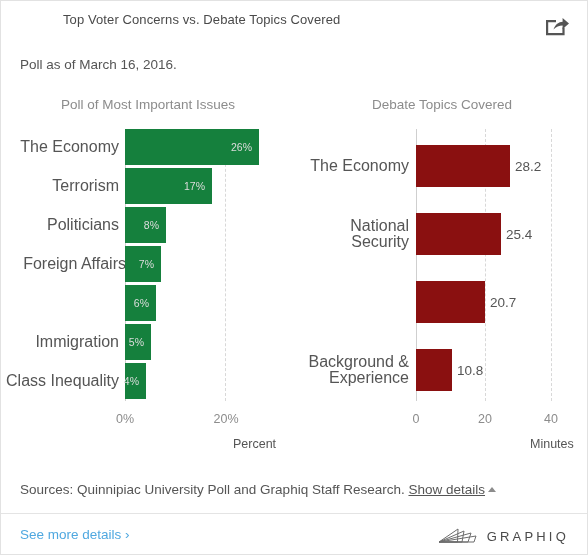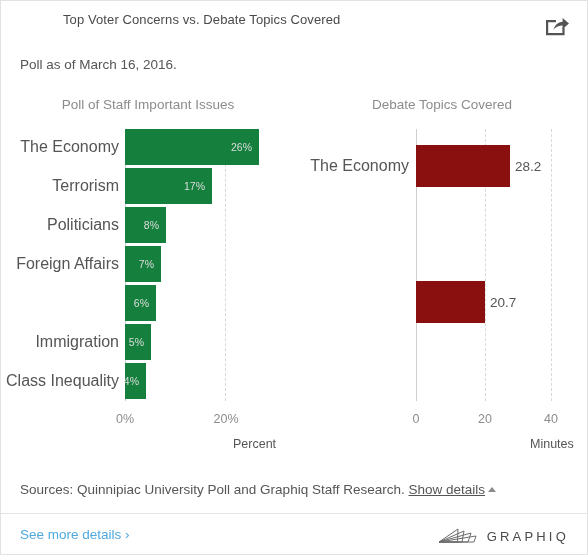--- a/index.html
+++ b/index.html
@@ -206,21 +206,21 @@
   <div class="share-icon">
     <svg width="26" height="22" viewBox="0 0 26 22" aria-hidden="true">
       <path d="M2 5 L12 5 L12 7.2 L4.2 7.2 L4.2 18 L18.4 18 L18.4 12.6 L20.6 12.6 L20.6 20.2 L2 20.2 Z" fill="#555555"></path>
       <path d="M9.5 14.5 C11.2 9.2 14.8 7.0 18.6 6.7 L18.6 3.0 L25.0 8.6 L18.6 14.0 L18.6 10.6 C15.2 10.7 12.0 11.9 9.5 14.5 Z" fill="#555555"></path>
     </svg>
   </div>
 
   <div class="subtitle">Poll as of March 16, 2016.</div>
 
   <div class="panel panel-left">
-    <div class="panel-title">Poll of Staff Important Issues</div>
+    <div class="panel-title">Poll of Most Important Issues</div>
 
     <div class="plot">
 
       <div class="gridline axis" style="left:124px;"></div>
       <div class="gridline dashed" style="left:224px;"></div>
 
       <div class="row" style="top:0px;height:36px;">
         <div class="row-label" style="right:176px;top:10px;width:118px;">The Economy</div>
         <div class="bar bar-blue" style="left:124px;width:134px;height:36px;">
           <span class="bar-inner-value">26%</span>
@@ -234,21 +234,21 @@
         </div>
       </div>
 
       <div class="row" style="top:78px;height:36px;">
         <div class="row-label" style="right:176px;top:10px;width:118px;">Politicians</div>
         <div class="bar bar-blue" style="left:124px;width:41px;height:36px;">
           <span class="bar-inner-value">8%</span>
         </div>
       </div>
 
-      <div class="row" style="top:117px;height:36px;">
+      <div class="row" style="top:117px;height:36px;padding-left:7px;">
         <div class="row-label" style="right:176px;top:10px;width:118px;">Foreign Affairs</div>
         <div class="bar bar-blue" style="left:124px;width:36px;height:36px;">
           <span class="bar-inner-value">7%</span>
         </div>
       </div>
 
       <div class="row" style="top:156px;height:36px;">
         <div class="bar bar-blue" style="left:124px;width:31px;height:36px;">
           <span class="bar-inner-value">6%</span>
         </div>
@@ -282,26 +282,36 @@
       <div class="gridline axis" style="left:121px;"></div>
       <div class="gridline dashed" style="left:190px;"></div>
       <div class="gridline dashed" style="left:256px;"></div>
 
       <div class="row" style="top:16px;height:42px;">
         <div class="row-label" style="right:180px;top:13px;width:114px;">The Economy</div>
         <div class="bar bar-red" style="left:121px;width:94px;height:42px;"></div>
         <div class="bar-outer-value" style="left:220px;top:21px;">28.2</div>
       </div>
 
+      <div class="row" style="top:84px;height:42px;">
+        <div class="row-label" style="right:180px;top:5px;width:114px;">National Security</div>
+        <div class="bar bar-red" style="left:121px;width:85px;height:42px;"></div>
+        <div class="bar-outer-value" style="left:211px;top:21px;">25.4</div>
+      </div>
 
       <div class="row" style="top:152px;height:42px;">
         <div class="bar bar-red" style="left:121px;width:69px;height:42px;"></div>
         <div class="bar-outer-value" style="left:195px;top:21px;">20.7</div>
       </div>
 
+      <div class="row" style="top:220px;height:42px;">
+        <div class="row-label" style="right:180px;top:5px;width:114px;">Background &amp; Experience</div>
+        <div class="bar bar-red" style="left:121px;width:36px;height:42px;"></div>
+        <div class="bar-outer-value" style="left:162px;top:21px;">10.8</div>
+      </div>
     </div>
 
     <div class="tick-label" style="left:121px;top:325px;">0</div>
     <div class="tick-label" style="left:190px;top:325px;">20</div>
     <div class="tick-label" style="left:256px;top:325px;">40</div>
     <div class="axis-title" style="left:235px;top:350px;">Minutes</div>
   </div>
 
   <div class="sources">
     <span>Sources: Quinnipiac University Poll and Graphiq Staff Research.</span>

